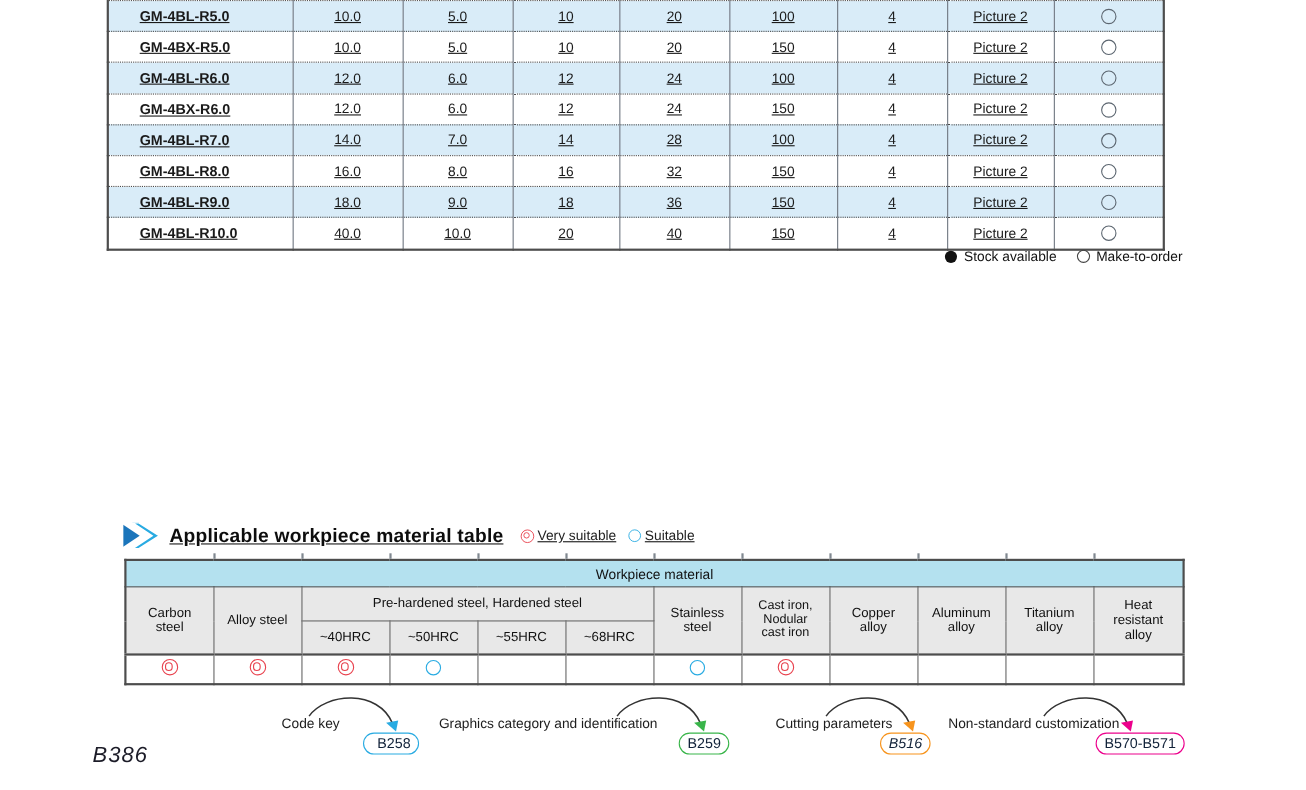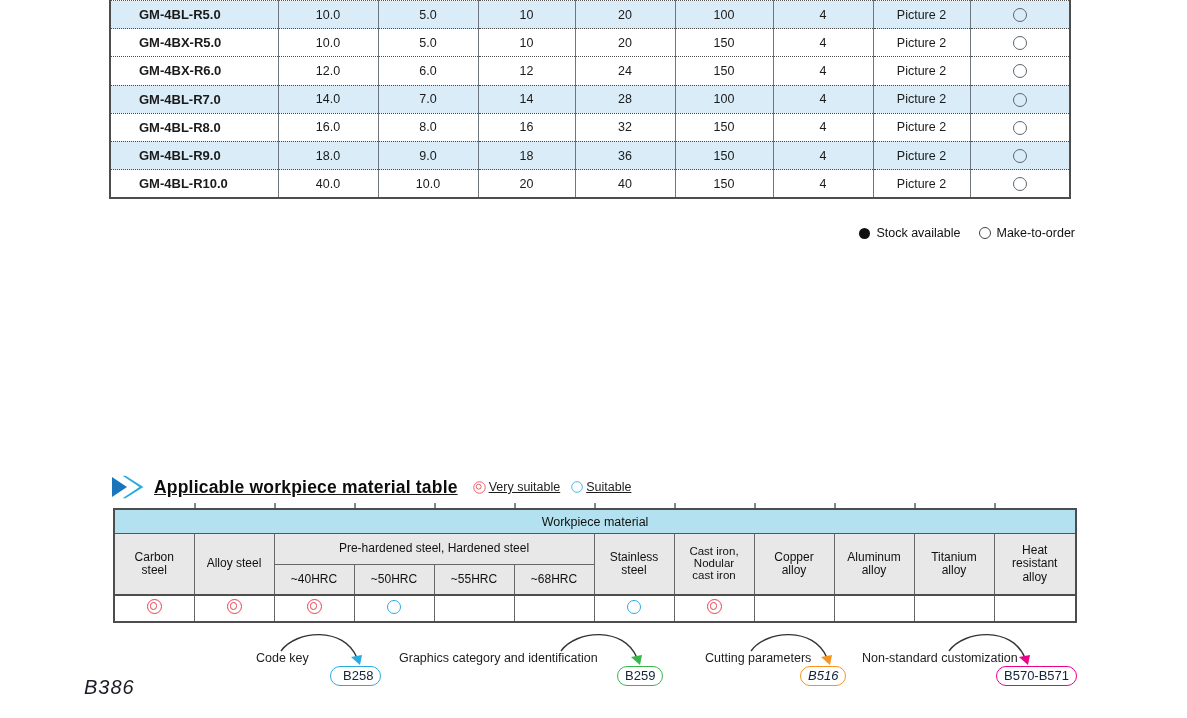--- a/index.html
+++ b/index.html
@@ -1,21 +1,21 @@
 <!DOCTYPE html>
 <html><head>
 <meta charset="utf-8">
 <style>
   html,body{margin:0;padding:0;background:#fff;}
   #page{position:relative;width:1187px;height:718px;background:#fff;overflow:hidden;
         font-family:"Liberation Sans", sans-serif;color:#1a1a1a;}
 
   
-  .ptable{position:absolute;left:109px;top:0;width:960px;border-collapse:collapse;table-layout:fixed;
-          border:2px solid #4d4d4d;border-top:1px dotted #555;}
+  .ptable{position:absolute;left:97px;top:0;width:960px;border-collapse:collapse;table-layout:fixed;
+          border:2px solid #4d4d4d;border-top:1px dotted #555;text-decoration:underline;}
   .ptable td{border-left:1.6px solid #6e7680;height:27.2px;text-align:center;padding:0;
              font-size:12.5px;color:#1a1a1a;}
   .ptable td:first-child{border-left:none;text-align:left;padding-left:28px;font-weight:bold;font-size:13px;}
   .ptable tr + tr td{border-top:1.2px dotted #4a4a4a;}
   .ptable tr.alt{background:var(--row-alt);}
   .stock-ring{display:inline-block;width:12px;height:12px;border:1.4px solid #5c6670;border-radius:50%;vertical-align:middle;}
 
   
   .stock-legend{position:absolute;left:115px;top:226px;width:960px;display:flex;justify-content:flex-end;
                 align-items:center;gap:18px;font-size:12.5px;color:#111;}
@@ -94,20 +94,31 @@
           <td>Picture 2</td>
           <td><span class="stock-ring"></span></td>
         </tr>
         <tr>
           <td>GM-4BX-R5.0</td>
           <td>10.0</td>
           <td>5.0</td>
           <td>10</td>
           <td>20</td>
           <td>150</td>
+          <td>4</td>
+          <td>Picture 2</td>
+          <td><span class="stock-ring"></span></td>
+        </tr>
+        <tr class="alt">
+          <td>GM-4BL-R6.0</td>
+          <td>12.0</td>
+          <td>6.0</td>
+          <td>12</td>
+          <td>24</td>
+          <td>100</td>
           <td>4</td>
           <td>Picture 2</td>
           <td><span class="stock-ring"></span></td>
         </tr>
         <tr>
           <td>GM-4BX-R6.0</td>
           <td>12.0</td>
           <td>6.0</td>
           <td>12</td>
           <td>24</td>

